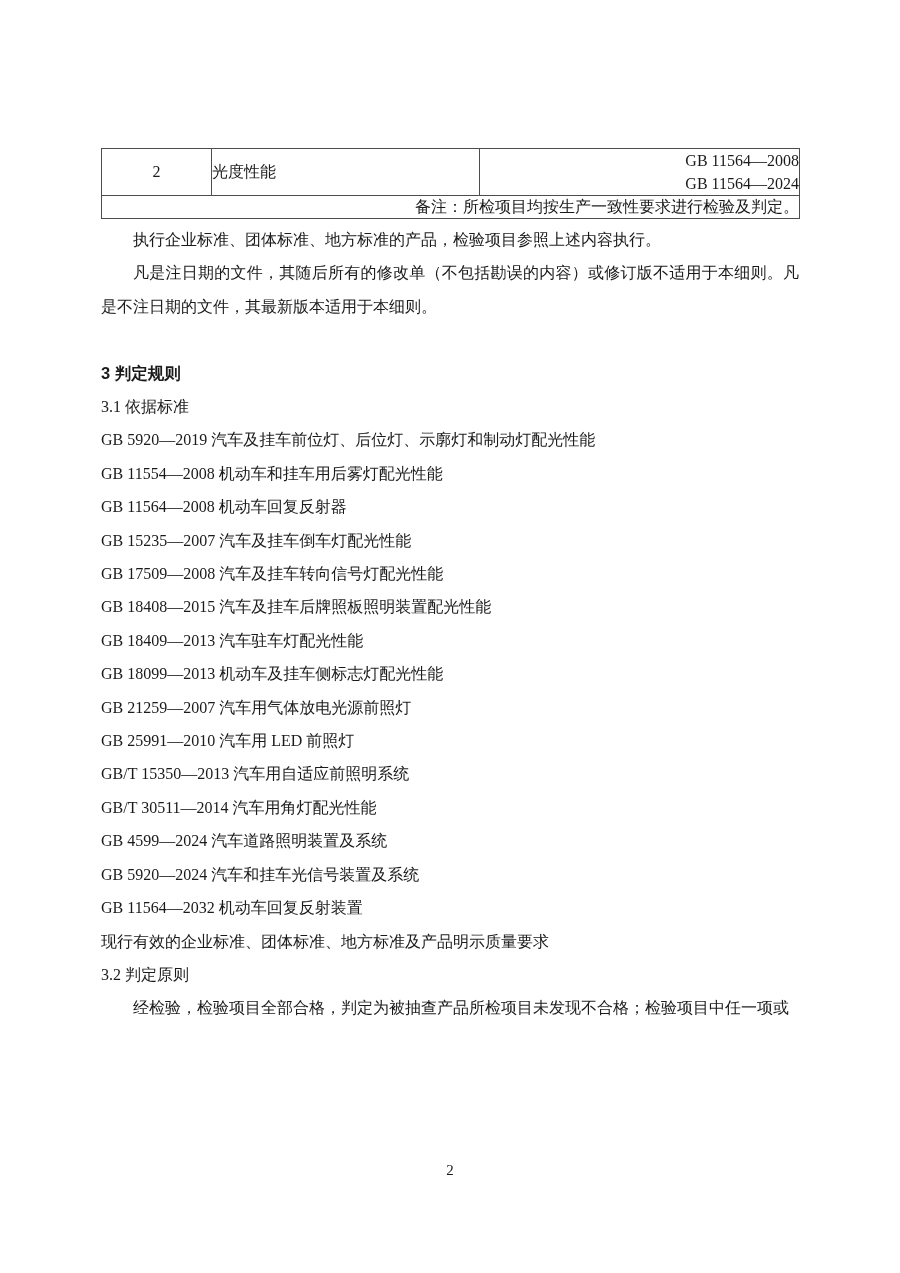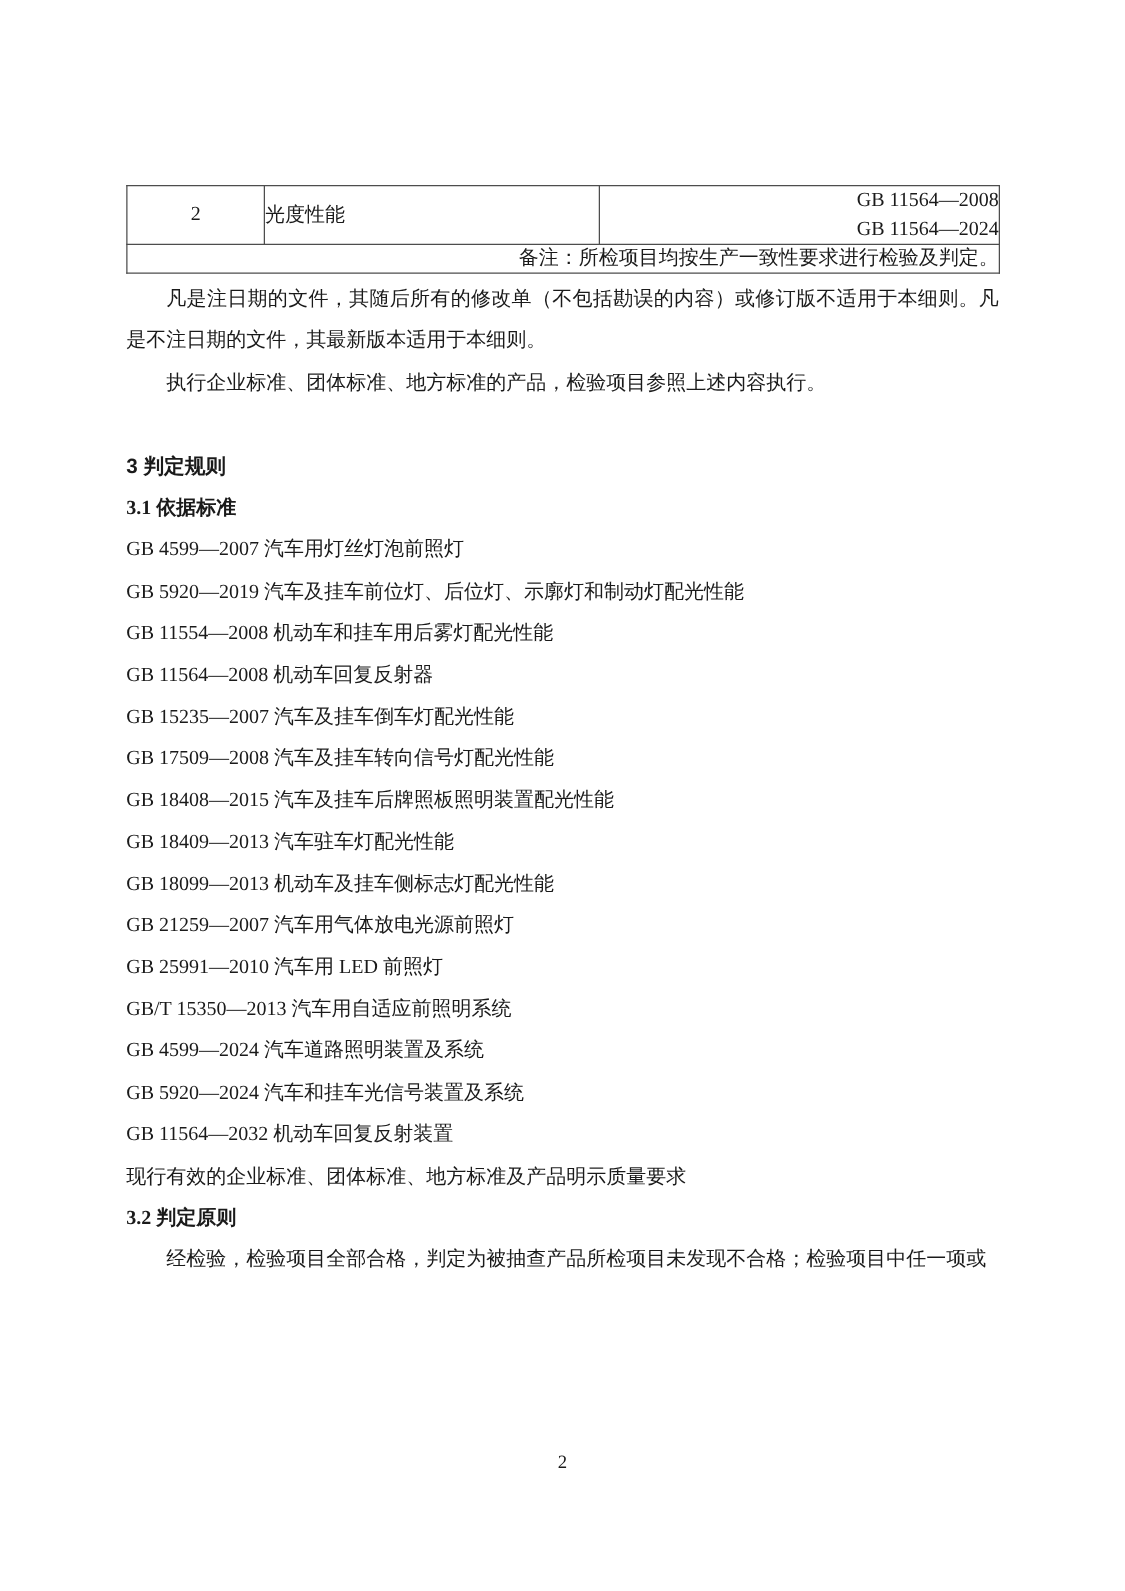--- a/index.html
+++ b/index.html
@@ -54,21 +54,21 @@
     padding: 0;
   }
   .para { text-indent: 2em; }
   .just { text-align: justify; }
   .sec-heading {
     font-family: "Liberation Sans", "DejaVu Sans", sans-serif;
     font-weight: bold;
     font-size: 16.5px;
     margin-top: 33.4px !important;
   }
-  .sub-heading { font-weight: bold; }
+  .sub-heading { font-weight: normal; }
   .std { padding-left: 2em; }
   
   .pageno {
     position: absolute;
     top: 1158px;
     left: 0;
     width: 900px;
     text-align: center;
     font-size: 15px;
     line-height: 24px;
@@ -89,38 +89,38 @@
         <div>GB 11564—2024</div>
       </td>
     </tr>
     <tr>
       <td class="note-cell" colspan="3">备注：所检项目均按生产一致性要求进行检验及判定。</td>
     </tr>
   </tbody>
     </table>
 
   <div class="content">
+    <p class="para">执行企业标准、团体标准、地方标准的产品，检验项目参照上述内容执行。</p>
     <p class="para just">凡是注日期的文件，其随后所有的修改单（不包括勘误的内容）或修订版不适用于本细则。凡是不注日期的文件，其最新版本适用于本细则。</p>
-    <p class="para">执行企业标准、团体标准、地方标准的产品，检验项目参照上述内容执行。</p>
 
     <h3 class="sec-heading">3 判定规则</h3>
     <p class="sub-heading">3.1 依据标准</p>
 
-    <p class="std">GB 4599—2007 汽车用灯丝灯泡前照灯</p>
     <p class="std">GB 5920—2019 汽车及挂车前位灯、后位灯、示廓灯和制动灯配光性能</p>
     <p class="std">GB 11554—2008 机动车和挂车用后雾灯配光性能</p>
     <p class="std">GB 11564—2008 机动车回复反射器</p>
     <p class="std">GB 15235—2007 汽车及挂车倒车灯配光性能</p>
     <p class="std">GB 17509—2008 汽车及挂车转向信号灯配光性能</p>
     <p class="std">GB 18408—2015 汽车及挂车后牌照板照明装置配光性能</p>
     <p class="std">GB 18409—2013 汽车驻车灯配光性能</p>
     <p class="std">GB 18099—2013 机动车及挂车侧标志灯配光性能</p>
     <p class="std">GB 21259—2007 汽车用气体放电光源前照灯</p>
     <p class="std">GB 25991—2010 汽车用 LED 前照灯</p>
     <p class="std">GB/T 15350—2013 汽车用自适应前照明系统</p>
+    <p class="std">GB/T 30511—2014 汽车用角灯配光性能</p>
     <p class="std">GB 4599—2024 汽车道路照明装置及系统</p>
     <p class="std">GB 5920—2024 汽车和挂车光信号装置及系统</p>
     <p class="std">GB 11564—2032 机动车回复反射装置</p>
     <p class="std">现行有效的企业标准、团体标准、地方标准及产品明示质量要求</p>
 
     <p class="sub-heading">3.2 判定原则</p>
     <p class="para just">经检验，检验项目全部合格，判定为被抽查产品所检项目未发现不合格；检验项目中任一项或</p>
   </div>
 
   <div class="pageno">2</div>

